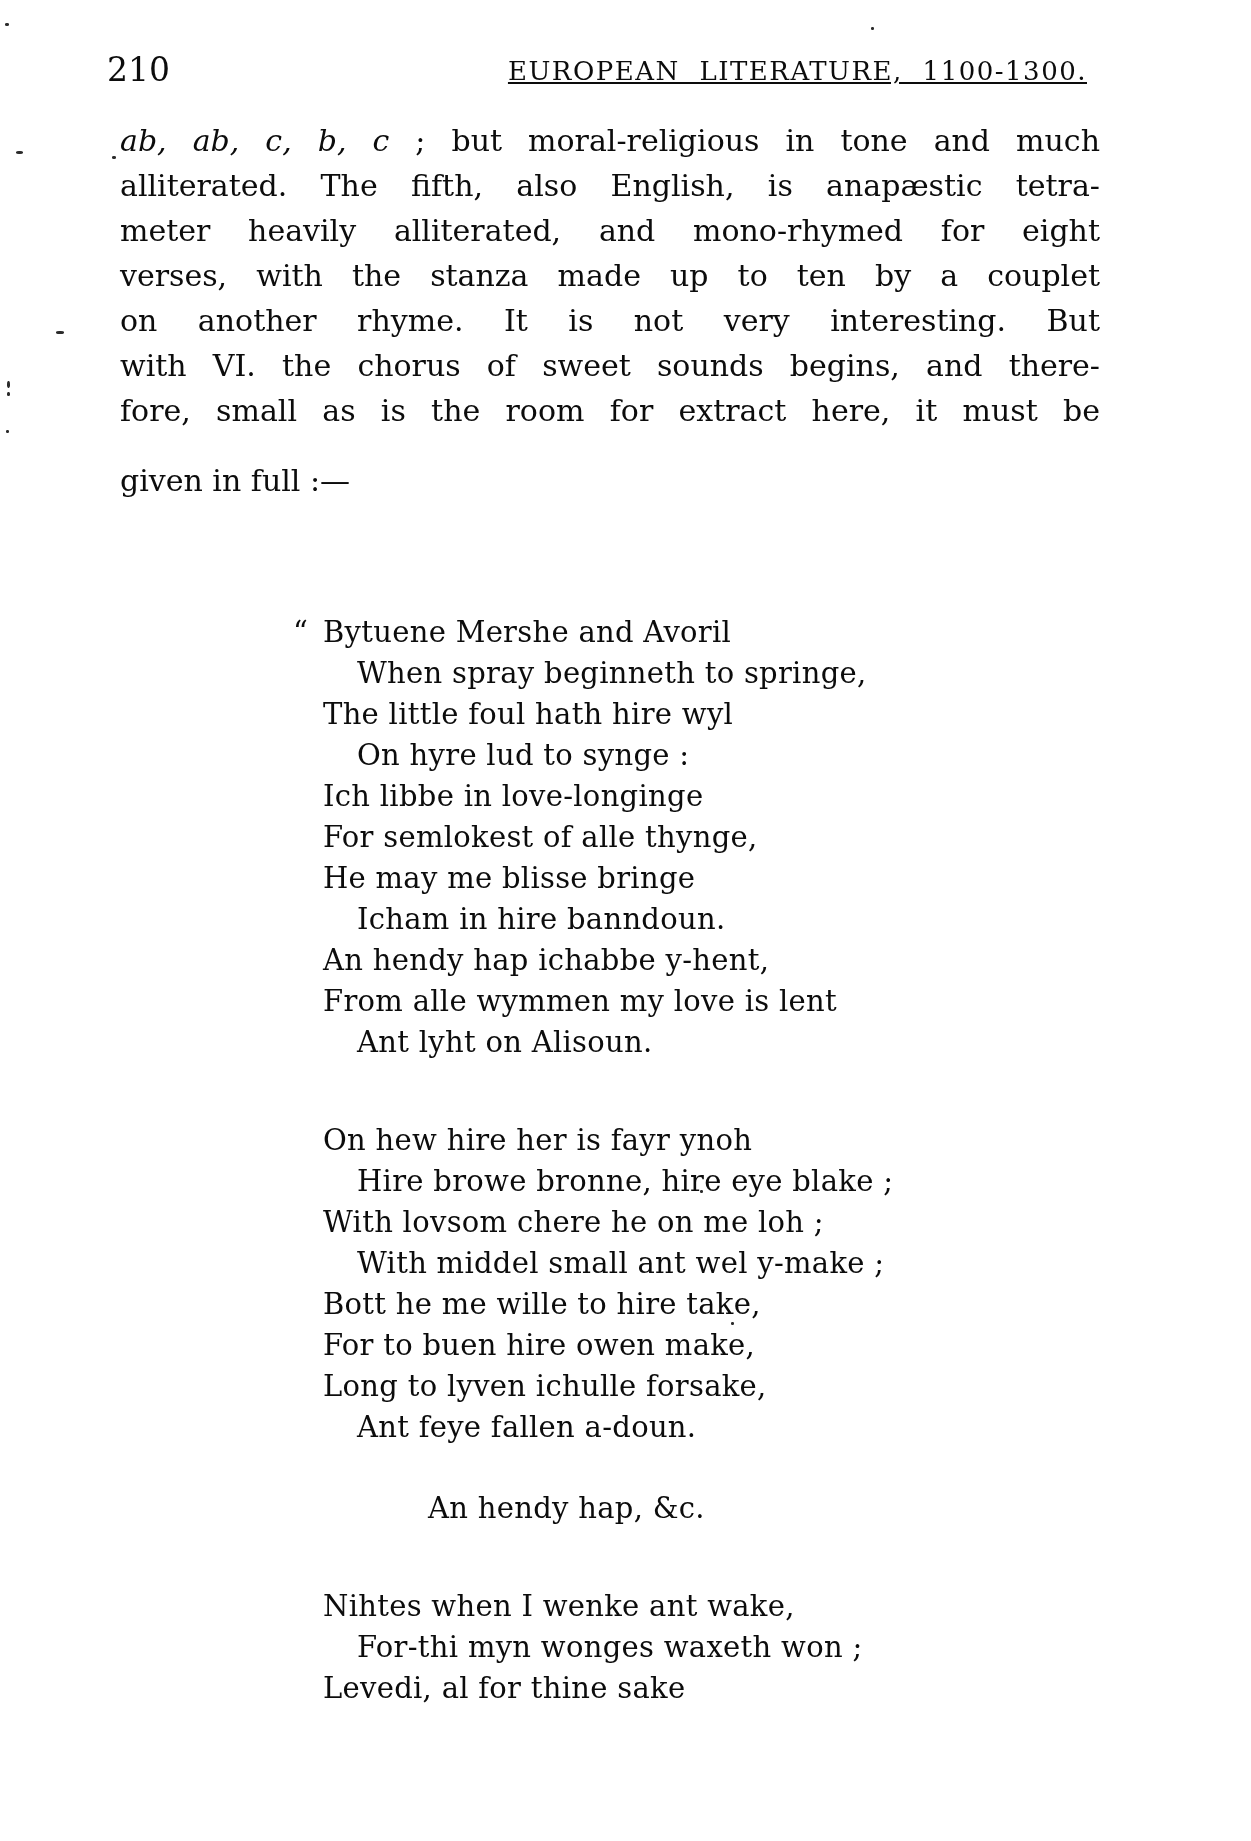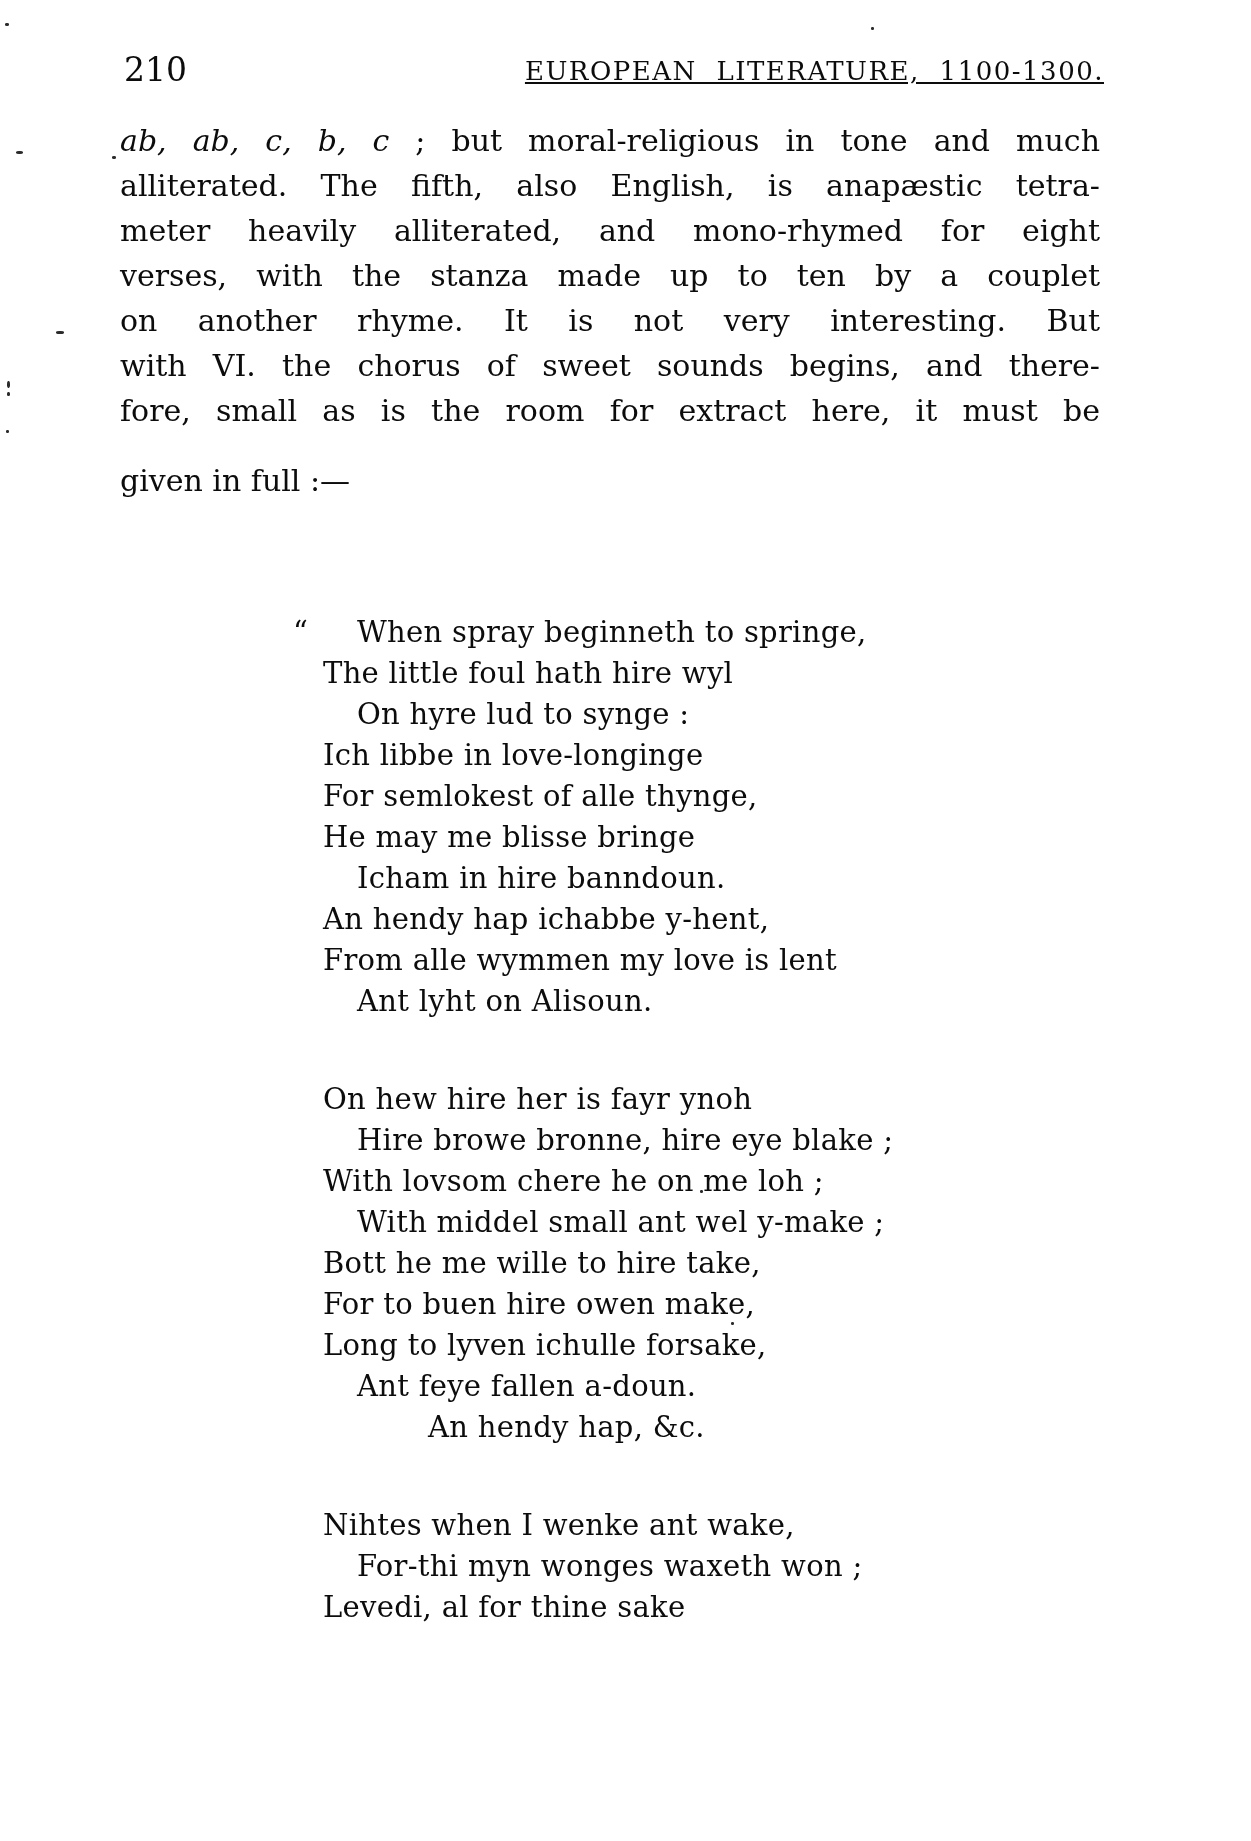--- a/index.html
+++ b/index.html
@@ -7,21 +7,21 @@
     width: 1251px; height: 1841px;
     background: #ffffff;
     font-family: "DejaVu Serif", serif;
     color: #0c0c0c;
     position: relative;
     overflow: hidden;
   }
   .page { position: absolute; inset: 0; }
 
   
-  .page-header { position: absolute; top: 52px; left: 124px; width: 980px; height: 40px; }
+  .page-header { position: absolute; top: 52px; left: 107px; width: 980px; height: 40px; }
   .page-number { position: absolute; left: 0; top: 0; font-size: 33px; line-height: 36px; }
   .running-title {
     text-align: right; font-size: 26px; line-height: 38px;
     letter-spacing: 1.5px; word-spacing: 10px; text-decoration: underline;
   }
 
   
   .body-paragraph {
     position: absolute; top: 118px; left: 120px; width: 980px;
     font-size: 30px; line-height: 45px;
@@ -29,21 +29,21 @@
   .para-line { text-align: justify; text-align-last: justify; }
   .para-line.no-justify { text-align: left; text-align-last: left; margin-top: 25px; }
   .italic { font-style: italic; margin-top: 8px; }
 
   
   .poem { position: absolute; top: 612px; left: 323px; font-size: 29px; line-height: 41px; letter-spacing: 0.3px; }
   .stanza { margin: 0; }
   .stanza + .stanza { margin-top: 57px; }
   .poem-line { white-space: nowrap; position: relative; }
   .indent-1 { padding-left: 34px; }
-  .indent-2 { padding-left: 105px; }
+  .indent-2 { padding-left: 105px; margin-top: 40px; }
   .hanging-quote { position: absolute; left: -30px; top: 0; }
 
   
   .speck { position: absolute; background: #2b2b2b; border-radius: 40%; }
   .sp1  { left: 5px;   top: 23px;   width: 4px; height: 3px; }
   .sp2  { left: 16px;  top: 151px;  width: 7px; height: 3px; }
   .sp3  { left: 112px; top: 156px;  width: 4px; height: 3px; }
   .sp4  { left: 56px;  top: 331px;  width: 8px; height: 3px; }
   .sp5  { left: 7px;   top: 381px;  width: 3px; height: 7px; }
   .sp6  { left: 7px;   top: 392px;  width: 3px; height: 4px; }
@@ -68,21 +68,21 @@
     <div class="para-line">meter heavily alliterated, and mono-rhymed for eight</div>
     <div class="para-line">verses, with the stanza made up to ten by a couplet</div>
     <div class="para-line">on another rhyme. It is not very interesting. But</div>
     <div class="para-line">with VI. the chorus of sweet sounds begins, and there-</div>
     <div class="para-line">fore, small as is the room for extract here, it must be</div>
     <div class="para-line no-justify">given in full :—</div>
   </section>
 
   <section class="poem">
     <div class="stanza">
-      <div class="poem-line"><span class="hanging-quote">“</span></div>
+      <div class="poem-line"><span class="hanging-quote">“</span><span>Bytuene Mershe and Avoril</span></div>
       <div class="poem-line indent-1">When spray beginneth to springe,</div>
       <div class="poem-line">The little foul hath hire wyl</div>
       <div class="poem-line indent-1">On hyre lud to synge :</div>
       <div class="poem-line">Ich libbe in love-longinge</div>
       <div class="poem-line">For semlokest of alle thynge,</div>
       <div class="poem-line">He may me blisse bringe</div>
       <div class="poem-line indent-1">Icham in hire banndoun.</div>
       <div class="poem-line">An hendy hap ichabbe y-hent,</div>
       <div class="poem-line">From alle wymmen my love is lent</div>
       <div class="poem-line indent-1">Ant lyht on Alisoun.</div>

